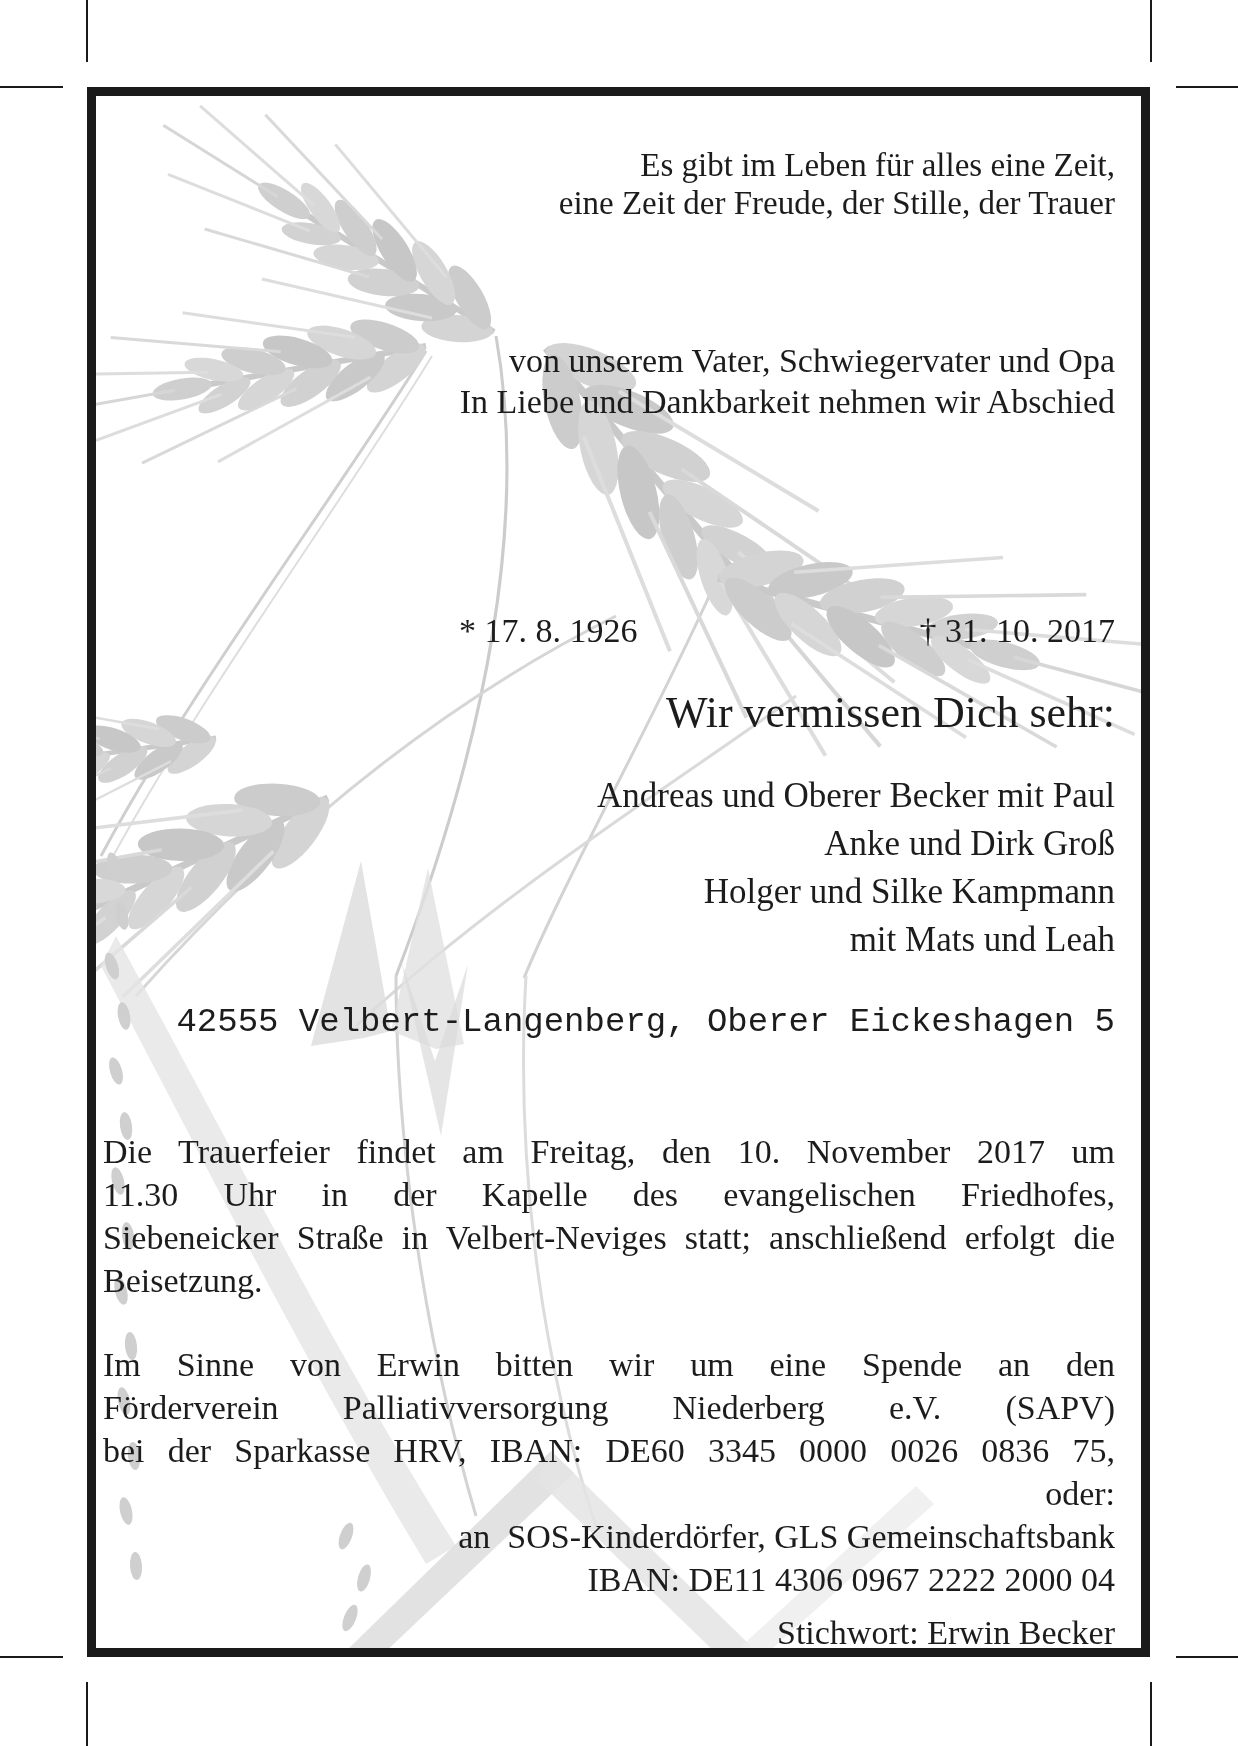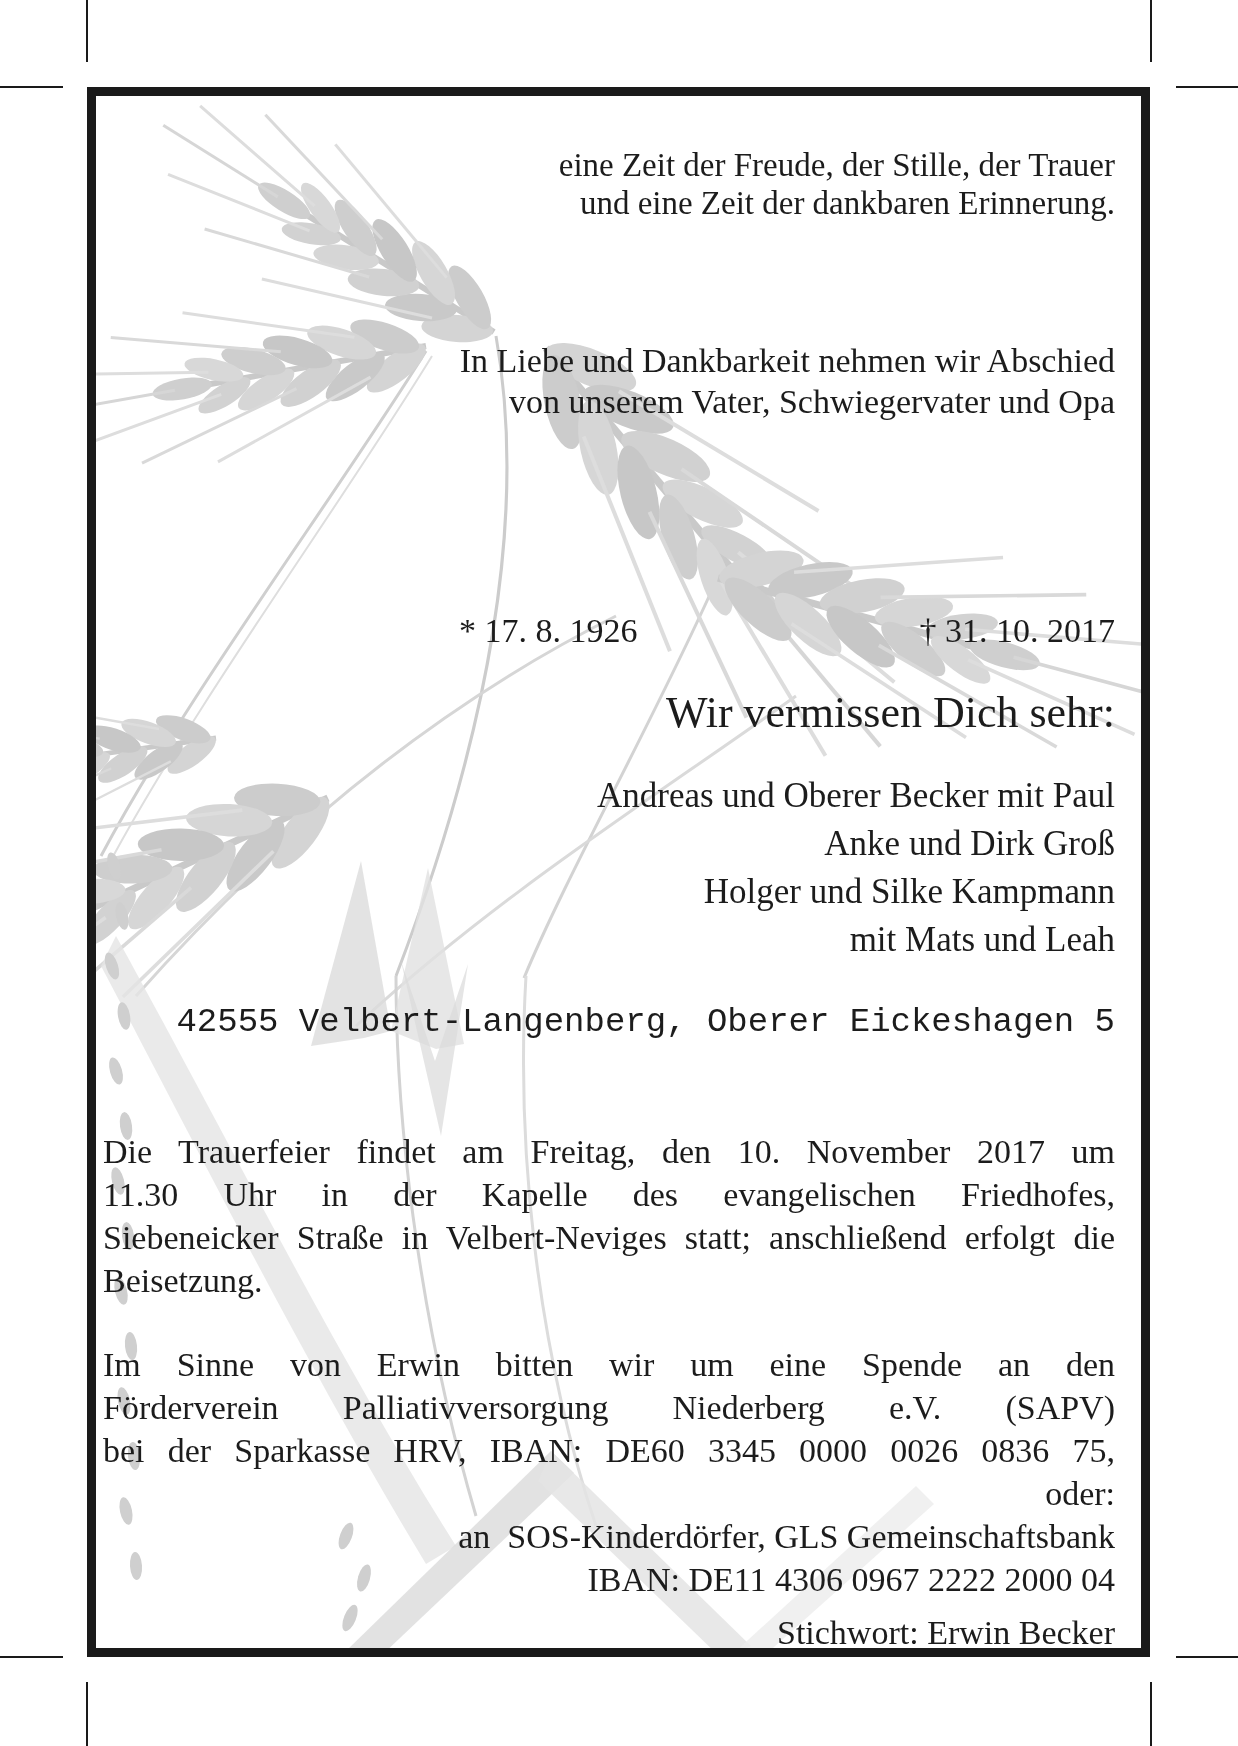--- a/index.html
+++ b/index.html
@@ -117,27 +117,27 @@
         <ellipse cx="40" cy="1470" rx="6" ry="14" transform="rotate(-4 40 1470)"></ellipse>
         <ellipse cx="250" cy="1440" rx="6" ry="14" transform="rotate(20 250 1440)"></ellipse>
         <ellipse cx="268" cy="1482" rx="6" ry="14" transform="rotate(16 268 1482)"></ellipse>
         <ellipse cx="254" cy="1522" rx="6" ry="14" transform="rotate(22 254 1522)"></ellipse>
       </g>
     </svg>
 
     <div class="content">
 
       <div class="block verse r">
+        <div>Es gibt im Leben für alles eine Zeit,</div>
         <div>eine Zeit der Freude, der Stille, der Trauer</div>
-        <div>und eine Zeit der dankbaren Erinnerung.</div>
       </div>
 
       <div class="block intro r">
+        <div>von unserem Vater, Schwiegervater und Opa</div>
         <div>In Liebe und Dankbarkeit nehmen wir Abschied</div>
-        <div>von unserem Vater, Schwiegervater und Opa</div>
       </div>
 
 
       <div class="block dates">
         <span class="b">* 17. 8. 1926</span>
         <span class="d">† 31. 10. 2017</span>
       </div>
 
       <div class="block missing r">Wir vermissen Dich sehr:</div>
 

